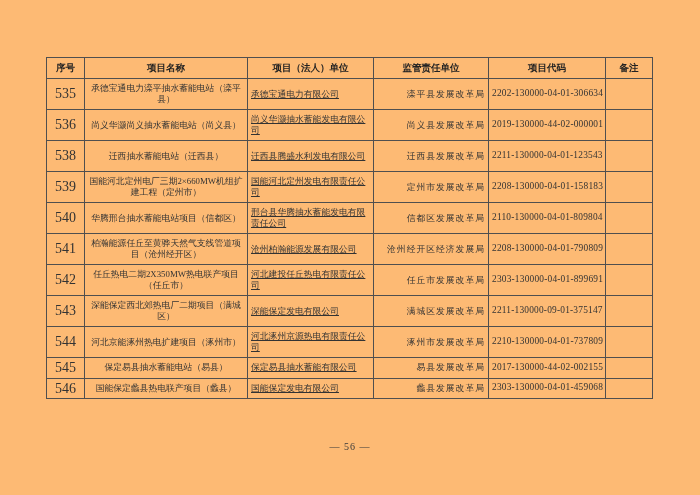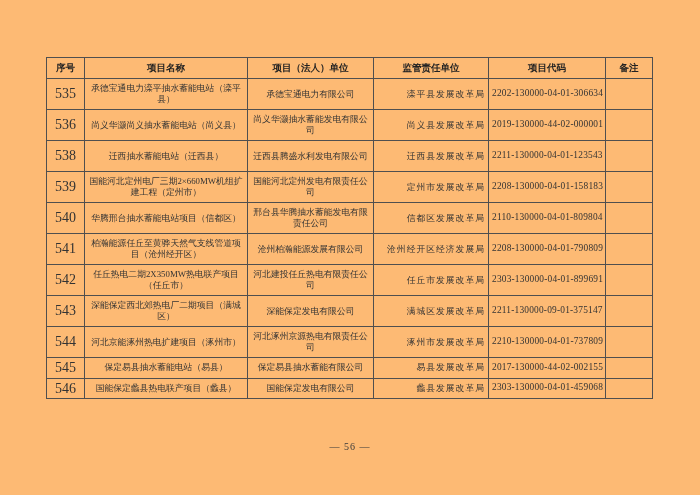--- a/index.html
+++ b/index.html
@@ -40,21 +40,21 @@
   }
   .doc-table td {
     font-size: 8.8px;
     line-height: 1.25;
     color: #333;
   }
   tr.row-tall td { height: 31px; }
   tr.row-short td { height: 15px; }
   td.cell-no { text-align: center; font-size: 14px; }
   td.cell-name { text-align: center; }
-  td.cell-unit { text-align: center; }
+  td.cell-unit { text-align: left; text-decoration: underline; }
   td.cell-reg { text-align: right; letter-spacing: 1px; }
   td.cell-code { text-align: center; font-size: 9.4px; letter-spacing: 0.2px; white-space: nowrap; }
   td.cell-remark { text-align: center; }
   .page-number {
     position: absolute;
     left: 0;
     top: 441px;
     width: 700px;
     text-align: center;
     font-size: 10px;

